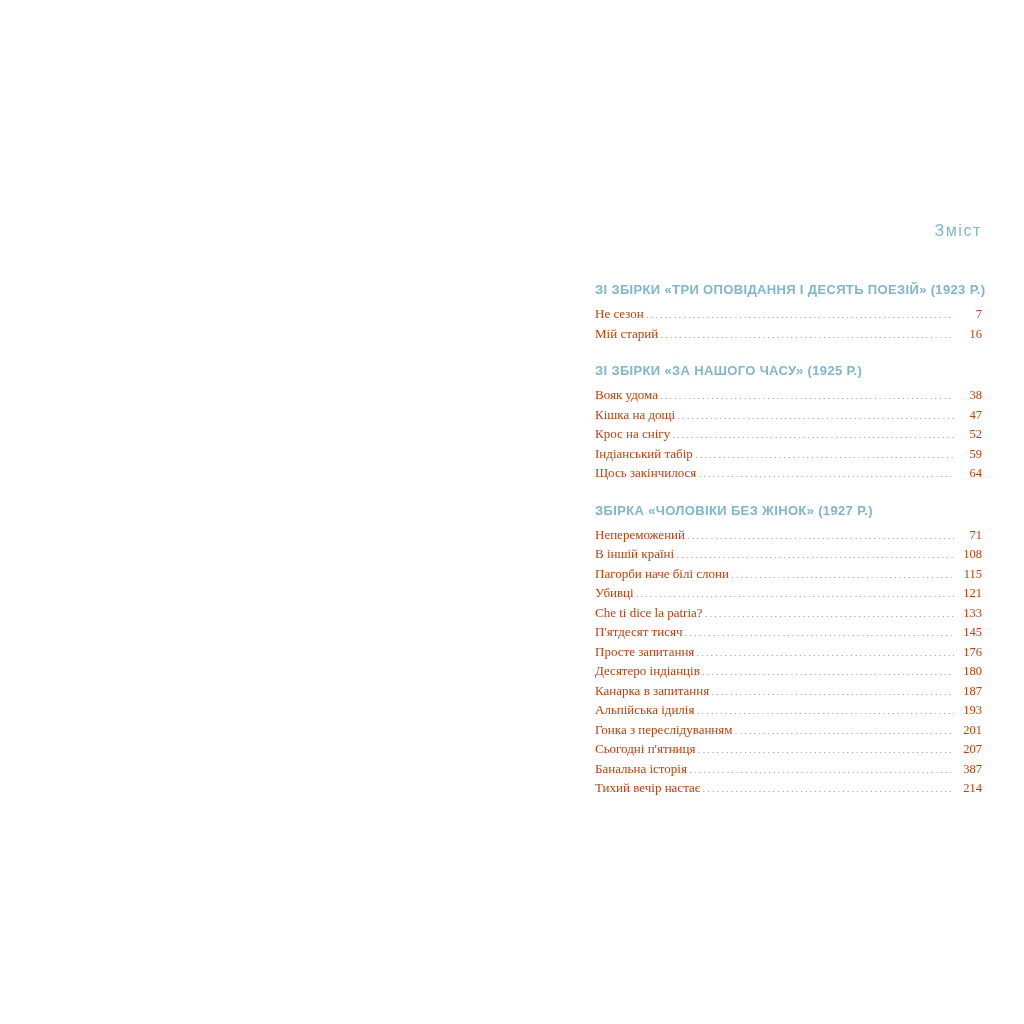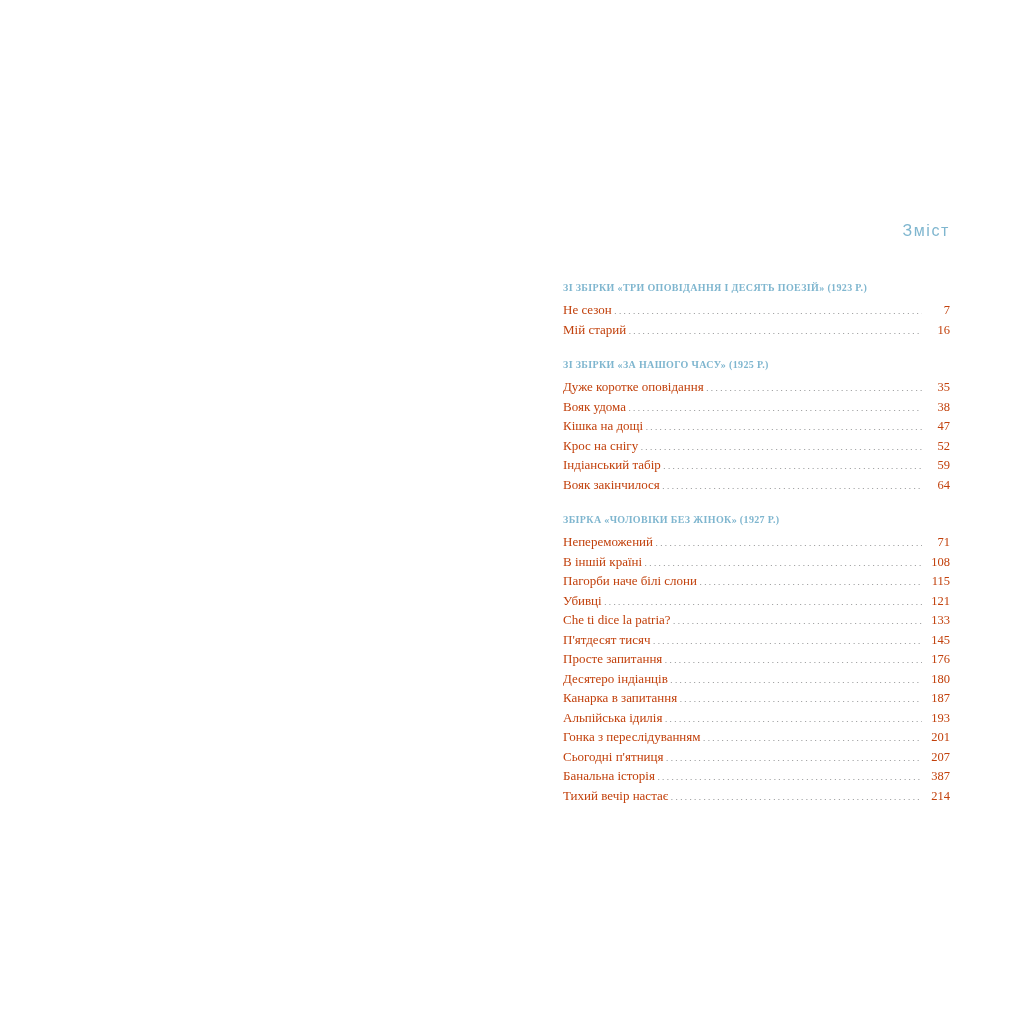--- a/index.html
+++ b/index.html
@@ -14,40 +14,40 @@
     overflow: hidden;
   }
   .page {
     position: relative;
     width: 1024px;
     height: 1024px;
     background: #ffffff;
   }
   .toc-block {
     position: absolute;
-    left: 563px;
+    left: 595px;
     top: 222px;
     width: 387px;
   }
   .toc-title {
     text-align: right;
     color: #7fb6cf;
     font-family: "Liberation Sans", sans-serif;
     font-size: 16px;
     letter-spacing: 1.6px;
     font-weight: 400;
     margin-bottom: 42px;
   }
   .section {
     margin-bottom: 20px;
   }
   .section-heading {
     color: #7fb6cf;
-    font-family: Liberation Serif, serif;
-    font-size: 10px;
+    font-family: Liberation Sans, sans-serif;
+    font-size: 13px;
     letter-spacing: 0.35px;
     font-weight: 700;
     text-transform: uppercase;
     margin-bottom: 7px;
     white-space: nowrap;
   }
   .entry {
     display: flex;
     align-items: baseline;
     font-size: 13px;
@@ -99,46 +99,41 @@
           </div>
           <div class="entry">
             <span class="entry-label">Мій старий</span>
             <span class="entry-dots"></span>
             <span class="entry-page">16</span>
           </div>
         </div>
         <div class="section">
           <div class="section-heading">Зі збірки «За нашого часу» (1925 р.)</div>
           <div class="entry">
-            <span class="entry-label">Дуже коротке оповідання</span>
-            <span class="entry-dots"></span>
-            <span class="entry-page">35</span>
-          </div>
-          <div class="entry">
             <span class="entry-label">Вояк удома</span>
             <span class="entry-dots"></span>
             <span class="entry-page">38</span>
           </div>
           <div class="entry">
             <span class="entry-label">Кішка на дощі</span>
             <span class="entry-dots"></span>
             <span class="entry-page">47</span>
           </div>
           <div class="entry">
             <span class="entry-label">Крос на снігу</span>
             <span class="entry-dots"></span>
             <span class="entry-page">52</span>
           </div>
           <div class="entry">
             <span class="entry-label">Індіанський табір</span>
             <span class="entry-dots"></span>
             <span class="entry-page">59</span>
           </div>
           <div class="entry">
-            <span class="entry-label">Вояк закінчилося</span>
+            <span class="entry-label">Щось закінчилося</span>
             <span class="entry-dots"></span>
             <span class="entry-page">64</span>
           </div>
         </div>
         <div class="section">
           <div class="section-heading">Збірка «Чоловіки без жінок» (1927 р.)</div>
           <div class="entry">
             <span class="entry-label">Непереможений</span>
             <span class="entry-dots"></span>
             <span class="entry-page">71</span>

